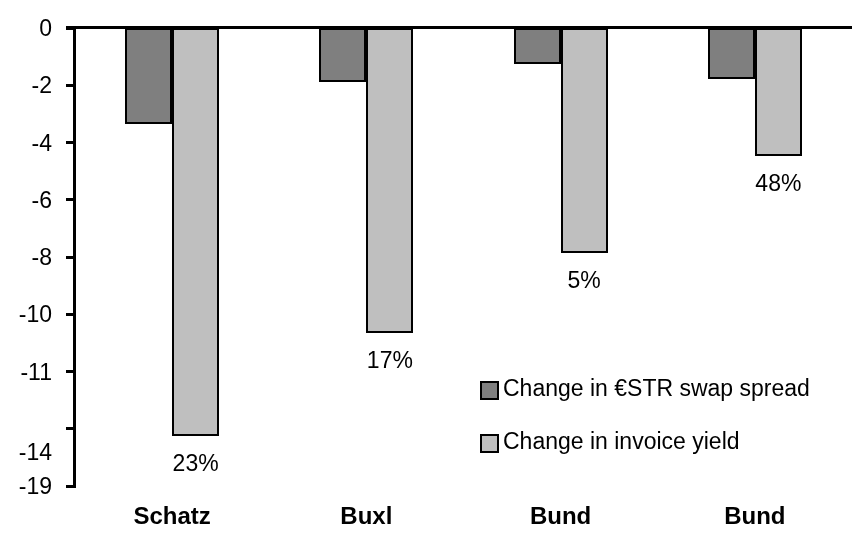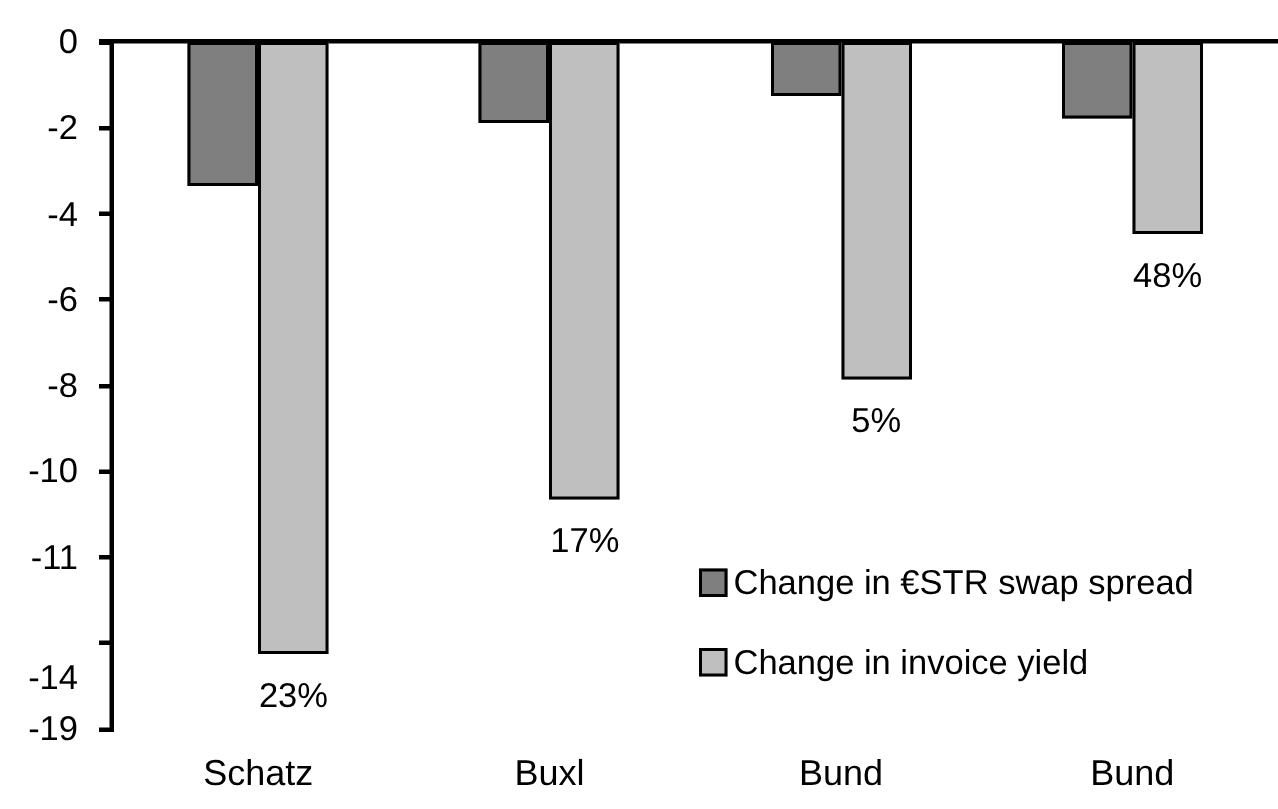--- a/index.html
+++ b/index.html
@@ -43,23 +43,24 @@
     white-space: nowrap;
   }
   .x-axis-label {
     position: absolute;
     top: 502px;
     text-align: center;
     font-size: 24px;
     line-height: 28px;
     transform: translateX(-50%);
     white-space: nowrap;
+    font-weight: bold;
   }
   .legend { position: absolute; left: 466px; top: 377px; }
-  .legend-item { position: absolute; left: 0; display: flex; align-items: center; }
+  .legend-item { position: absolute; left: 14px; display: flex; align-items: flex-end; }
   .legend-item.row-0 { top: 0; }
   .legend-item.row-1 { top: 53px; }
   .legend-swatch {
     width: 19px;
     height: 19px;
     box-sizing: border-box;
     border: 2px solid #000000;
     flex: 0 0 auto;
   }
   .legend-label {

